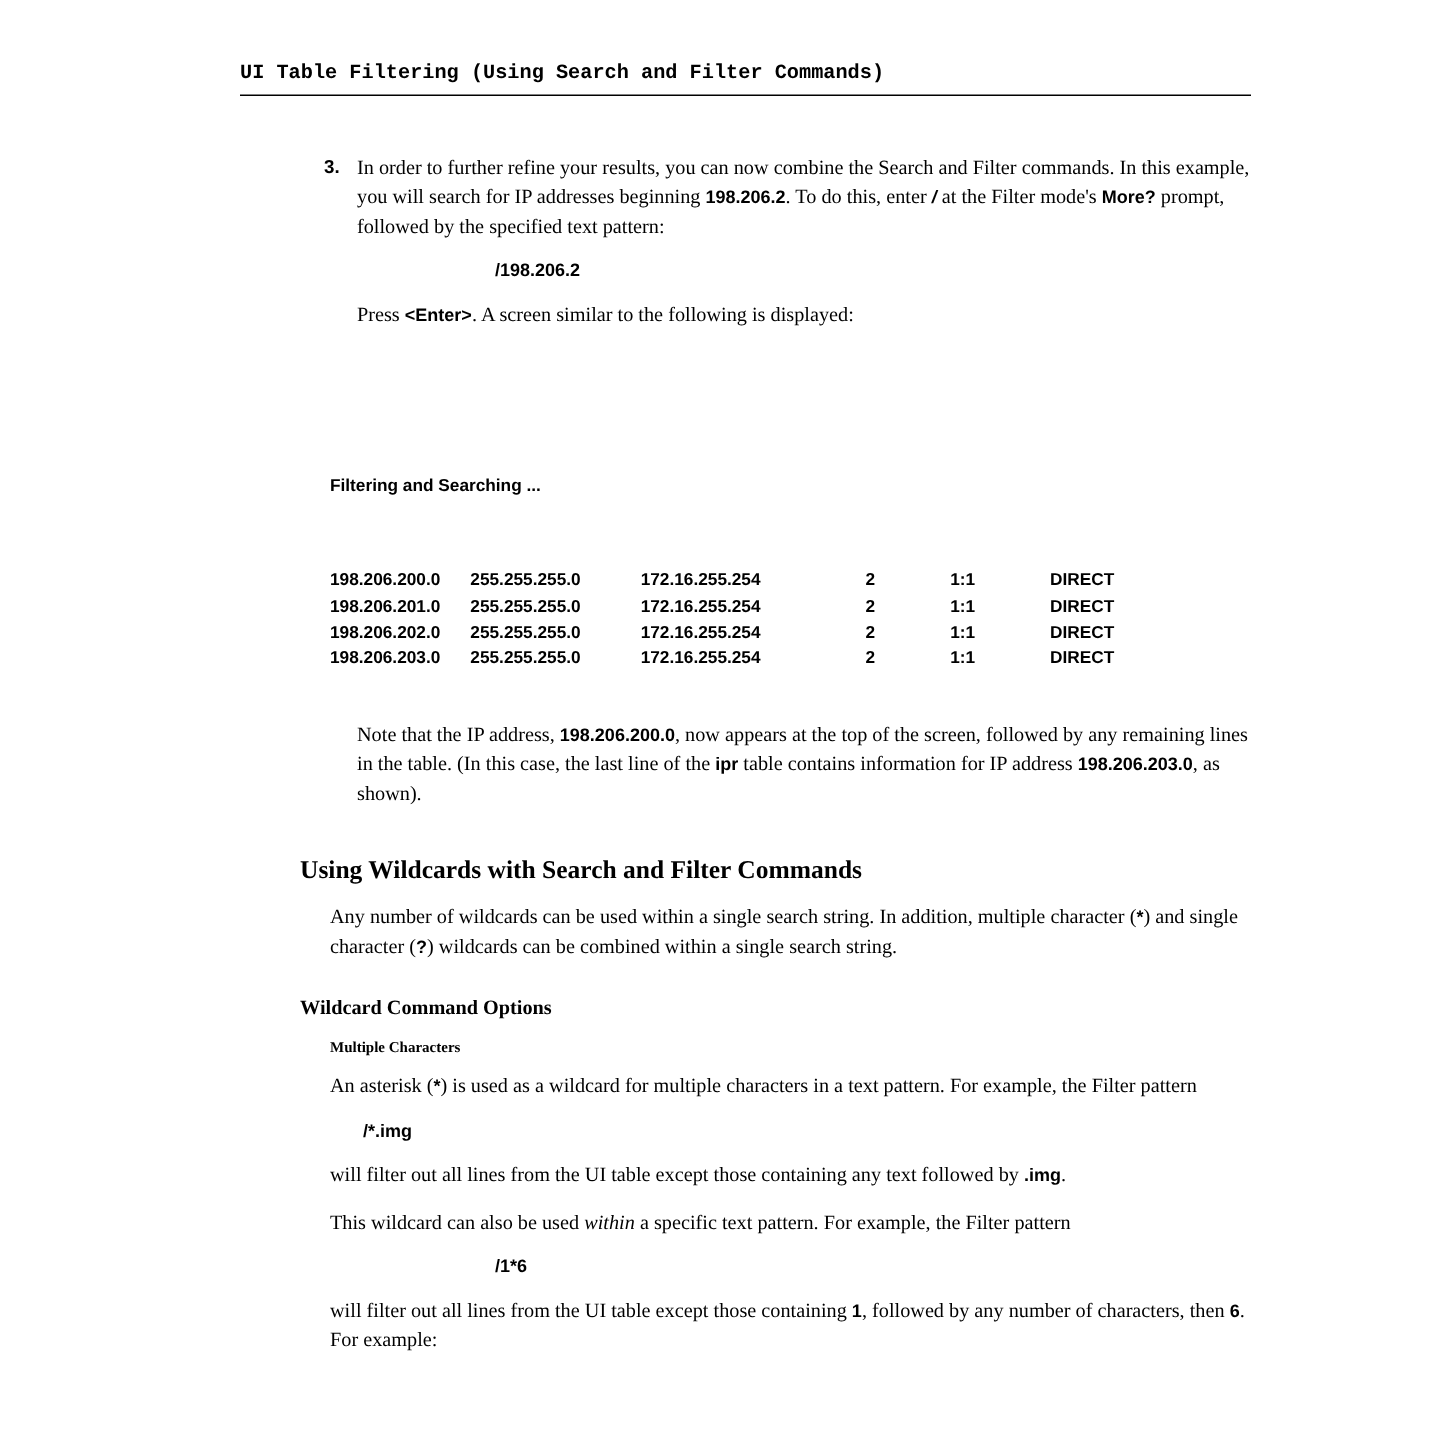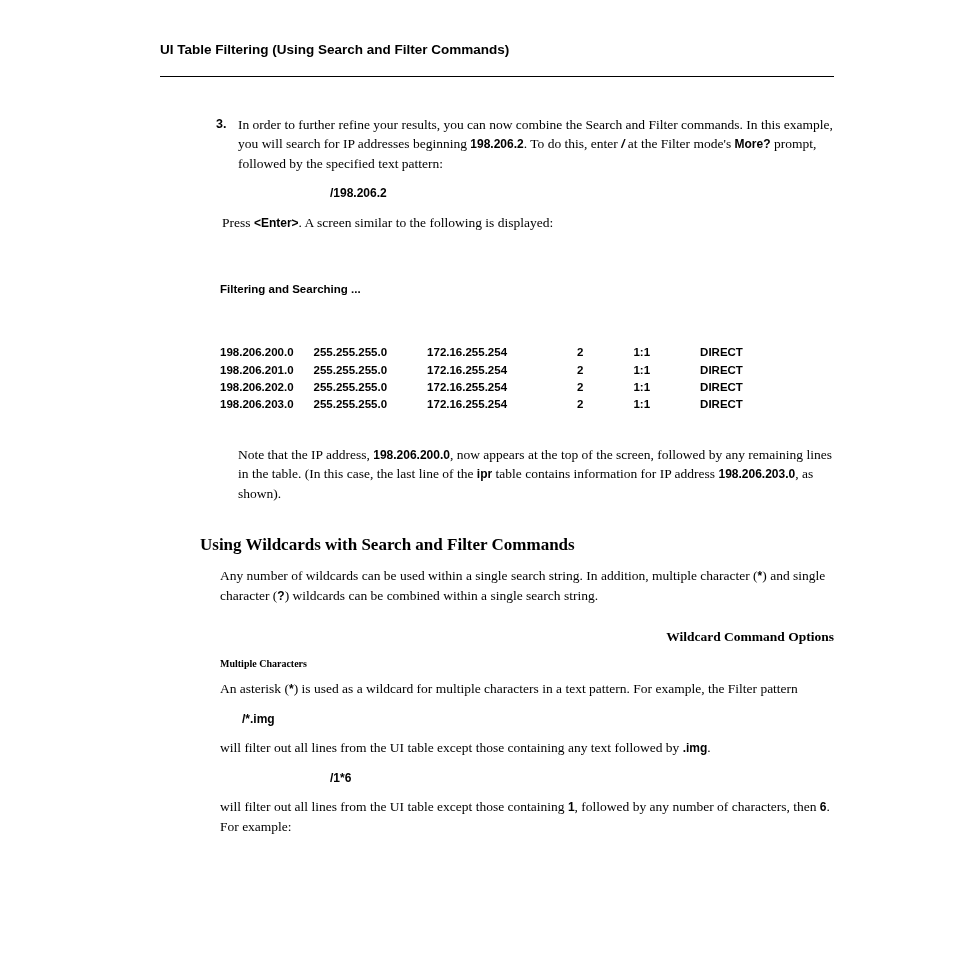--- a/index.html
+++ b/index.html
@@ -7,25 +7,25 @@
     font-size: 13.5px;
     line-height: 1.45;
     color: #000;
     background: #fff;
     margin: 0;
     padding: 40px 120px 40px 160px;
     width: 954px;
     box-sizing: border-box;
   }
   .header-title {
-    font-family: Liberation Sans, sans-serif;
+    font-family: Liberation Mono, monospace;
     font-weight: bold;
     font-size: 13.5px;
     border-bottom: 1.5px solid #000;
-    padding-bottom: 16px;
+    padding-bottom: 3px;
     margin-bottom: 38px;
   }
   .step-block {
     margin-left: 60px;
     position: relative;
   }
   .step-num {
     position: absolute;
     left: -22px;
     font-family: Arial, Helvetica, sans-serif;
@@ -59,21 +59,20 @@
     margin: 30px 0 8px 40px;
   }
   .section-body {
     margin-left: 60px;
   }
   h3.subsection {
     font-family: Georgia, serif;
     font-weight: bold;
     font-size: 13.5px;
     margin: 22px 0 10px 40px;
-    text-align: right;
   }
   h4.subsub {
     font-family: Liberation Serif, serif;
     font-weight: bold;
     font-size: 10px;
     margin: 8px 0 8px 60px;
   }
   table.route {
     border-collapse: collapse;
     font-family: Arial, Helvetica, sans-serif;
@@ -94,26 +93,26 @@
 
 <div class="step-block" style="margin-left:78px;">
   <span class="step-num">3.</span>
   <p class="body-para">
     <span>In order to further refine your results, you can now combine the Search and Filter commands. In this example, you will search for IP addresses beginning </span><span class="b">198.206.2</span><span>. To do this, enter </span><span class="b it">/</span><span> at the Filter mode's </span><span class="b">More?</span><span> prompt, followed by the specified text pattern:</span>
   </p>
 </div>
 
 <div class="code-indent" style="margin-left:170px;">/198.206.2</div>
 
-<p class="body-para" style="margin-left:62px;">
+<p class="body-para" style="margin-left:78px;">
   <span>Press </span><span class="b">&lt;Enter&gt;</span><span>.  A screen similar to the following is displayed:</span>
 </p>
 
 <div class="mono-block">
-  <div style="margin-bottom:10px;">Filtering and Searching ...</div>
+  <div style="margin-bottom:10px;margin-top:48px;">Filtering and Searching ...</div>
   <table class="route">
     <tbody id="route-rows"><tr><td>198.206.200.0</td><td class="c2">255.255.255.0</td><td class="c3">172.16.255.254</td><td class="c4">2</td><td class="c5">1:1</td><td>DIRECT</td></tr><tr><td>198.206.201.0</td><td class="c2">255.255.255.0</td><td class="c3">172.16.255.254</td><td class="c4">2</td><td class="c5">1:1</td><td>DIRECT</td></tr><tr><td>198.206.202.0</td><td class="c2">255.255.255.0</td><td class="c3">172.16.255.254</td><td class="c4">2</td><td class="c5">1:1</td><td>DIRECT</td></tr><tr><td>198.206.203.0</td><td class="c2">255.255.255.0</td><td class="c3">172.16.255.254</td><td class="c4">2</td><td class="c5">1:1</td><td>DIRECT</td></tr></tbody>
   </table>
 </div>
 
 <p class="note-para">
   <span>Note that the IP address, </span><span class="b">198.206.200.0</span><span>, now appears at the top of the screen, followed by any remaining lines in the table. (In this case, the last line of the </span><span class="b">ipr</span><span> table contains information for IP address </span><span class="b">198.206.203.0</span><span>, as shown).</span>
 </p>
 
 <h2 class="section">Using Wildcards with Search and Filter Commands</h2>
@@ -133,20 +132,23 @@
     <span>An asterisk (</span><span class="b">*</span><span>) is used as a wildcard for multiple characters in a text pattern. For example, the Filter pattern</span>
   </p>
 </div>
 
 <div class="code-indent" style="margin-left:82px;">/*.img</div>
 
 <div class="section-body">
   <p class="body-para">
     <span>will filter out all lines from the UI table except those containing any text followed by </span><span class="b">.img</span><span>.</span>
   </p>
+  <p class="body-para">
+    <span>This wildcard can also be used </span><span class="it">within</span><span> a specific text pattern. For example, the Filter pattern</span>
+  </p>
 </div>
 
 <div class="code-indent" style="margin-left:170px;">/1*6</div>
 
 <div class="section-body">
   <p class="body-para">
     <span>will filter out all lines from the UI table except those containing </span><span class="b">1</span><span>, followed by any number of characters, then </span><span class="b">6</span><span>. For example:</span>
   </p>
 </div>
 

